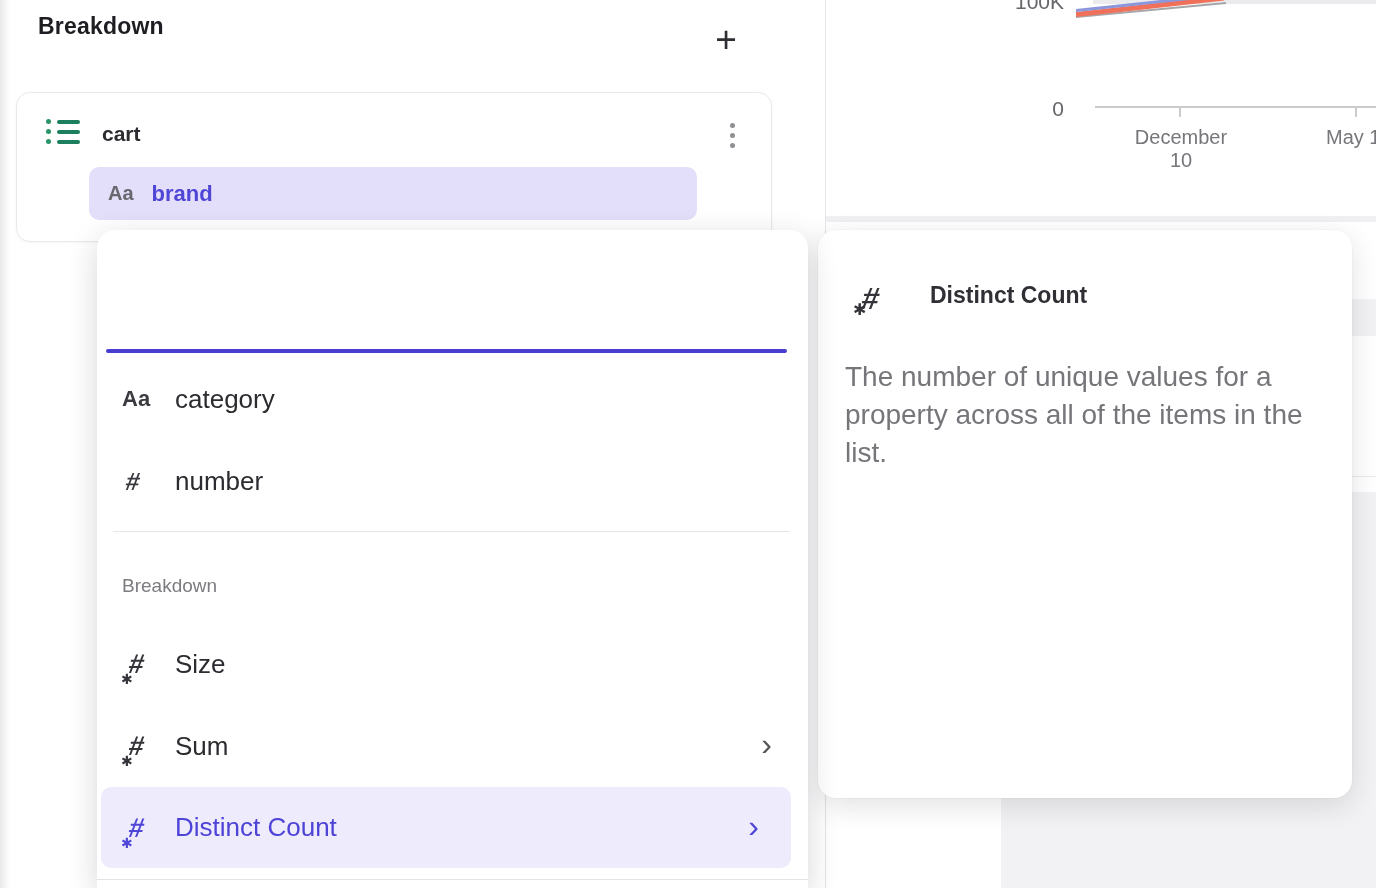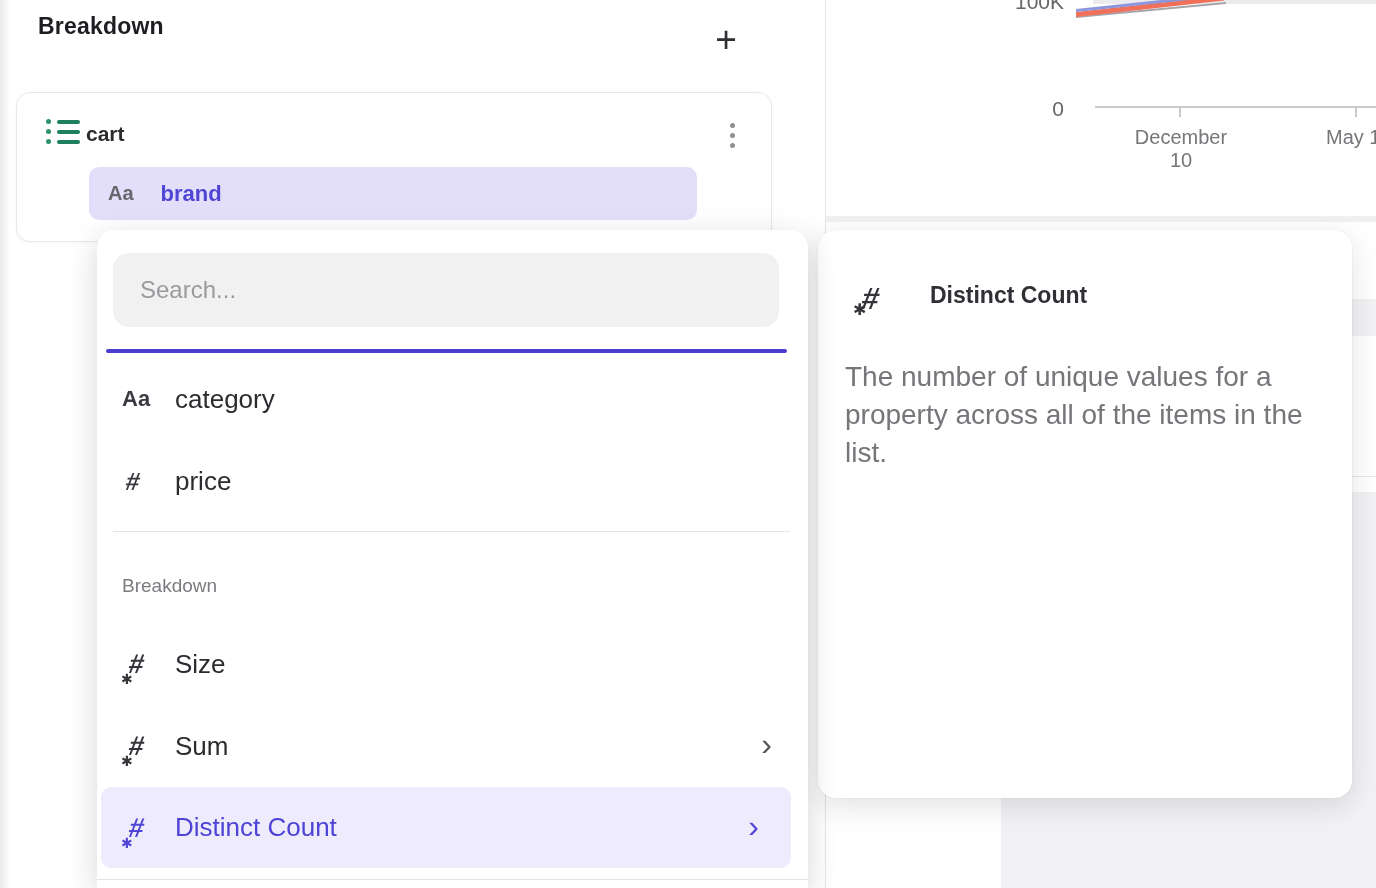--- a/index.html
+++ b/index.html
@@ -19,28 +19,28 @@
               line-height:40px; cursor:pointer; }
 
   
   .group-card { position:absolute; left:16px; top:92px; width:756px; height:150px;
                 background:#fff; border:1px solid #e9e9ea; border-radius:14px;
                 box-shadow:0 1px 3px rgba(0,0,0,.04); }
   .list-icon { position:absolute; left:46px; top:119px; display:flex; flex-direction:column; gap:5px; }
   .list-icon .r { display:flex; align-items:center; gap:6px; }
   .list-icon .dot { width:5px; height:5px; border-radius:50%; background:#2a9368; }
   .list-icon .bar { width:23px; height:4px; border-radius:2px; background:#1d7f5f; }
-  .group-name { position:absolute; left:86px; top:122px; font-size:21px; font-weight:600; color:#2b2b30;text-align:right; }
+  .group-name { position:absolute; left:102px; top:122px; font-size:21px; font-weight:600; color:#2b2b30;text-align:right; }
   .kebab { position:absolute; left:728px; top:121px; display:flex; flex-direction:column; gap:5px;
            cursor:pointer; padding:2px; }
   .kebab i { width:5px; height:5px; border-radius:50%; background:#8f8f94; }
   .prop-pill { position:absolute; left:89px; top:167px; width:608px; height:53px;
                background:#e3dffb; border-radius:10px; display:flex; align-items:center; cursor:pointer; }
   .prop-pill .aa { margin-left:19px; font-size:20px; font-weight:700; color:#67676d; }
-  .prop-pill .lbl { margin-left:27px; font-size:22px; font-weight:600; color:#4f46d6; }
+  .prop-pill .lbl { margin-left:18px; font-size:22px; font-weight:600; color:#4f46d6; }
 
   
   .v-border { position:absolute; left:825px; top:0; width:1px; height:888px; background:#e5e5e7; }
   .gridline-top { position:absolute; left:1093px; top:0; width:283px; height:4px; background:#ebebed; }
   .band-216 { position:absolute; left:826px; top:216px; width:550px; height:6px; background:#f0f0f2; }
   .stripe-300 { position:absolute; left:826px; top:299px; width:550px; height:37px; background:#f2f2f4; }
   .divider-476 { position:absolute; left:826px; top:476px; width:550px; height:1px; background:#e9e9eb; }
   .gray-panel { position:absolute; left:1001px; top:492px; width:375px; height:396px; background:#f2f2f4; }
 
   
@@ -164,35 +164,34 @@
   <div class="tooltip-card">
     <span class="hs dark tt-icon">
       <span class="h">#</span>
       <span class="s">✱</span>
     </span>
     <div class="tt-title">Distinct Count</div>
     <div class="tt-desc">The number of unique values for a property across all of the items in the list.</div>
   </div>
 
   <div class="dropdown">
-    <input class="search-box" type="text" placeholder="Search..." style="">
     <div class="tab-underline"></div>
 
     <div class="drow row-cat">
       <span class="icon-slot">
           <span class="aa-ic">Aa</span>
         </span>
       <span class="rlbl">category</span>
     </div>
 
     <div class="drow row-price">
       <span class="icon-slot">
           <span class="num-ic">#</span>
         </span>
-      <span class="rlbl">price</span>
+      <span class="rlbl">number</span>
     </div>
 
     <div class="list-divider"></div>
     <div class="sec-header">Breakdown</div>
 
     <div class="drow row-size">
       <span class="icon-slot">
           <span class="hs dark">
         <span class="h">#</span>
             <span class="s">✱</span>

